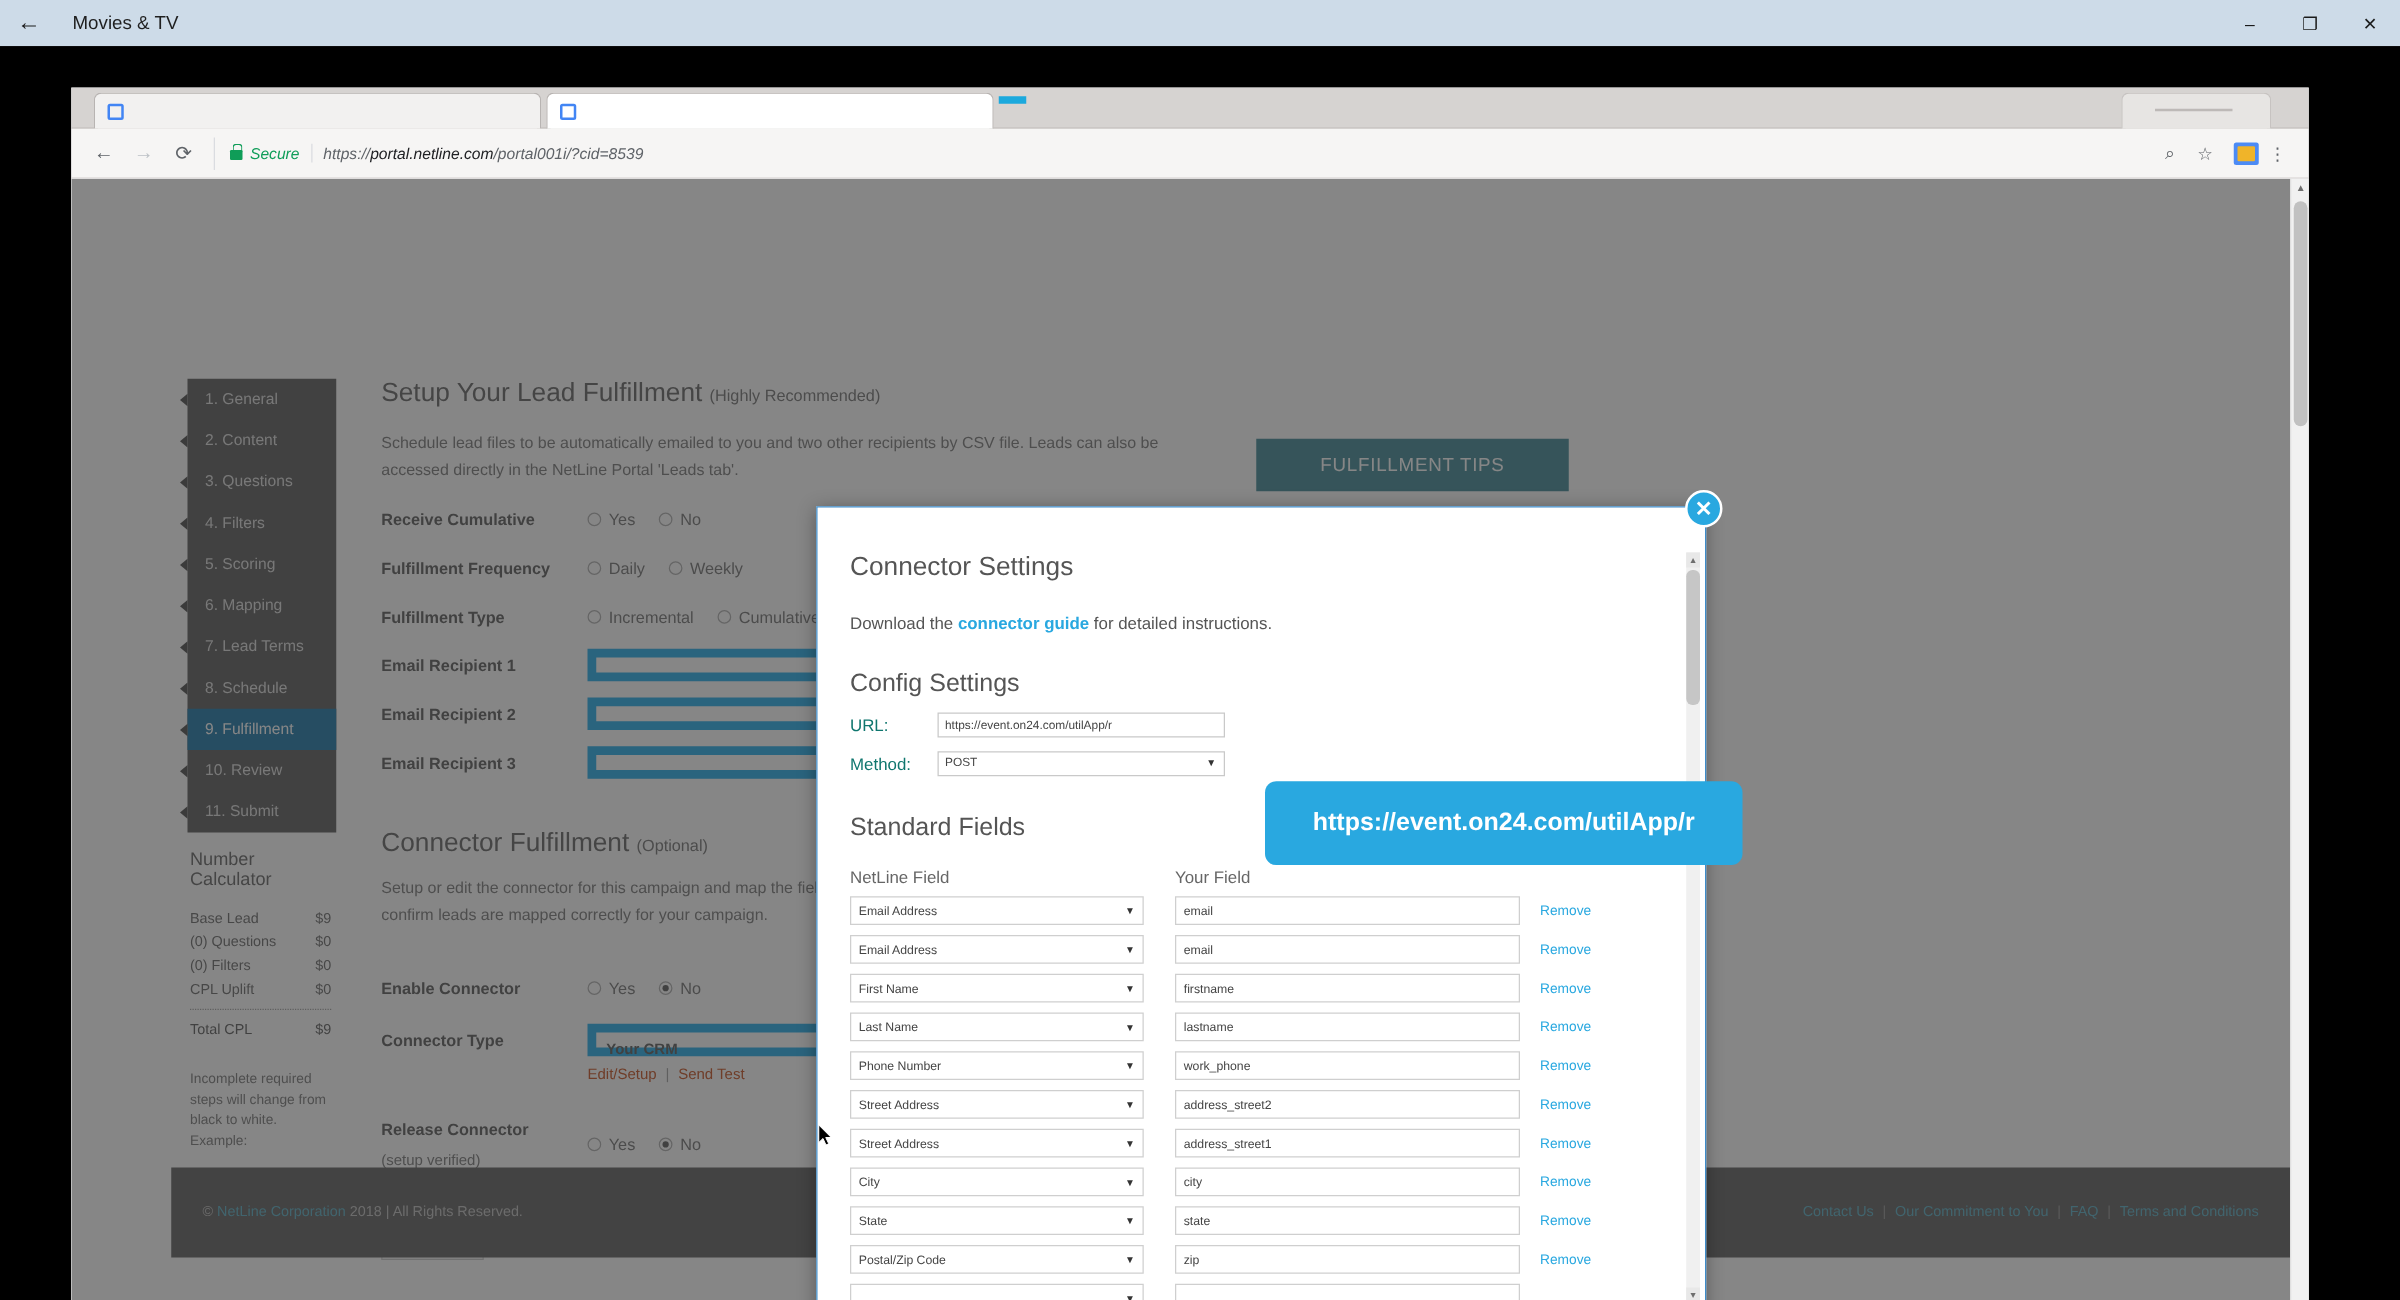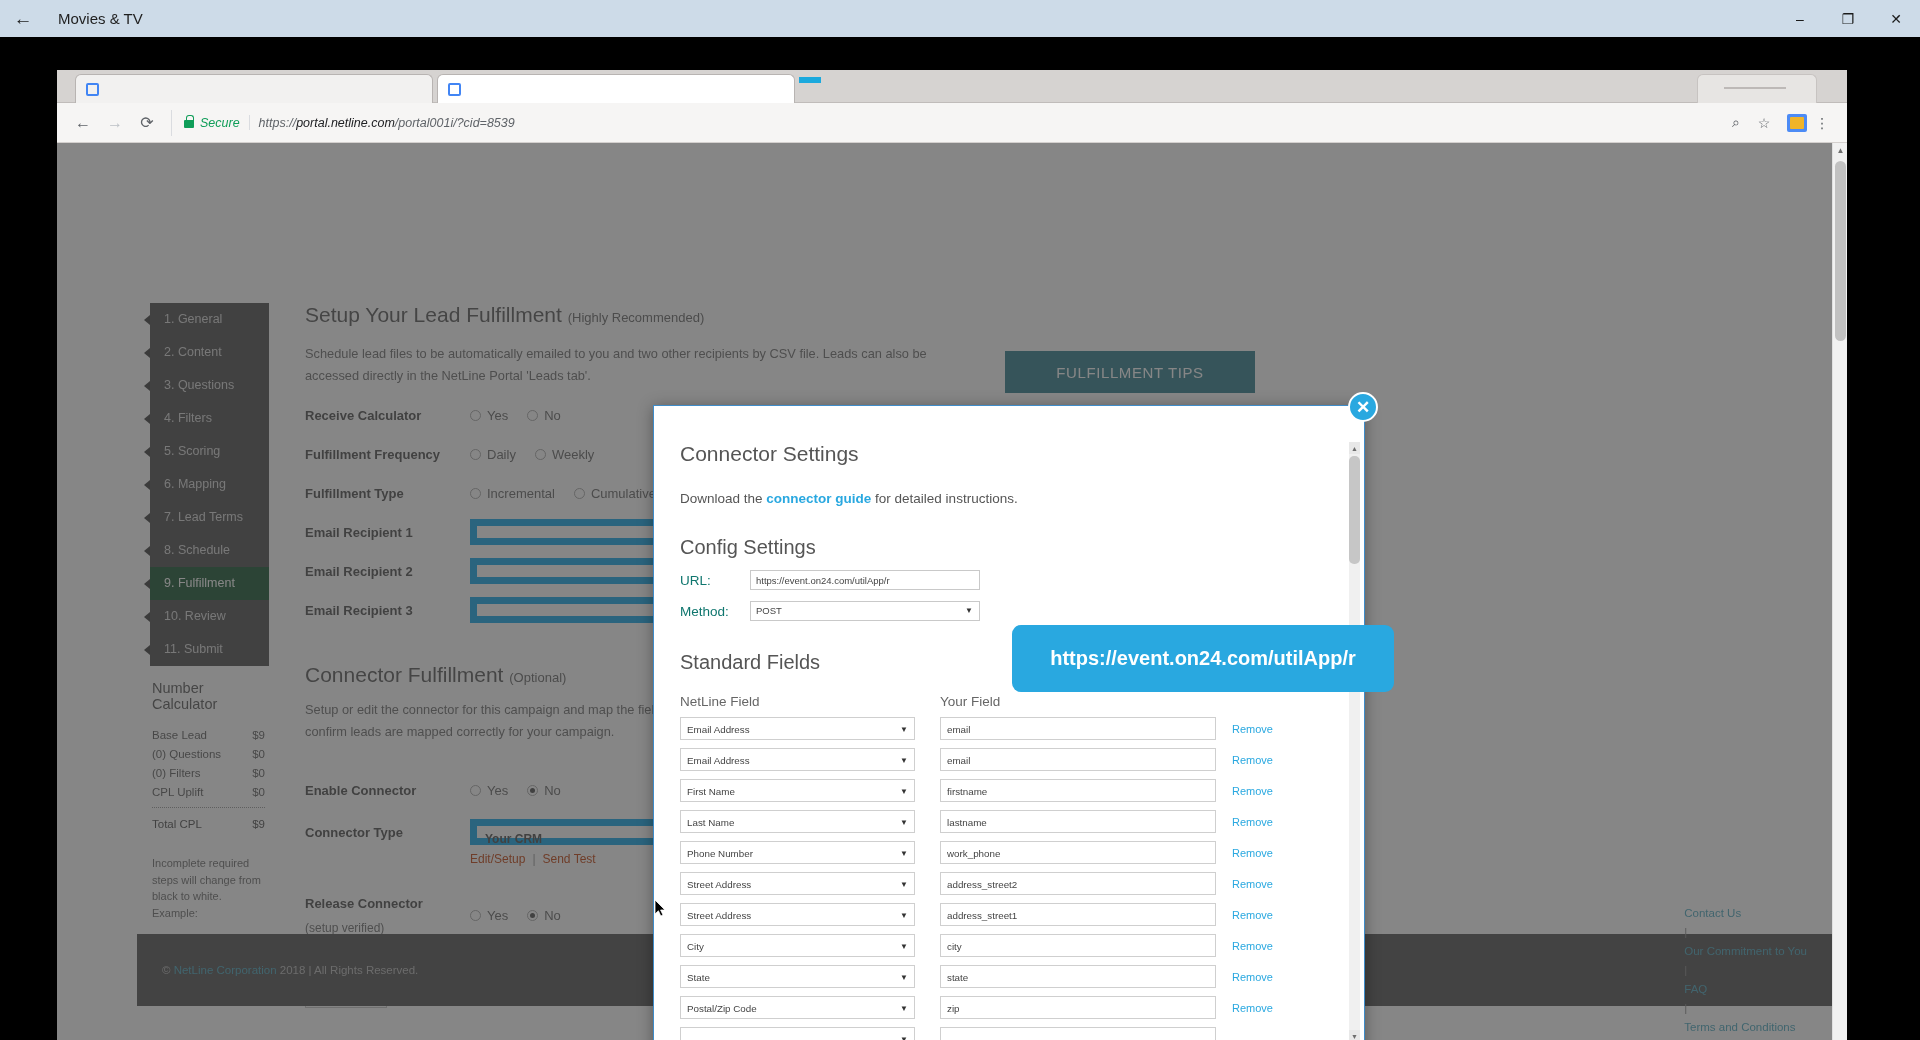--- a/index.html
+++ b/index.html
@@ -152,21 +152,21 @@
 
   #sidebar {
     position: absolute; left: 93px; top: 160px; width: 119px;
   }
   #step-list { background: #4a4a4a; }
   .step-item {
     position: relative; height: 33px; line-height: 33px;
     padding-left: 14px; font-size: 12.5px; color: #d9d9d9;
     cursor: pointer; white-space: nowrap;
   }
-  .step-item.active { background: #14532d; color: #fff; }
+  .step-item.active { background: #0369a1; color: #fff; }
   .step-item::before {
     content: ""; position: absolute; left: -6px; top: 12px;
     border-top: 5px solid transparent; border-bottom: 5px solid transparent;
     border-right: 6px solid #3c3c3c;
   }
   #pricing {
     margin-top: 14px; padding-left: 2px;
   }
   #pricing-title { font-size: 14.5px; color: #555; margin-bottom: 13px; }
   .price-row {
@@ -230,21 +230,21 @@
     display: flex; align-items: center; justify-content: center; cursor: pointer;
   }
 
   
   #page-footer {
     position: absolute; left: 80px; bottom: 50px; width: 1695px; height: 72px;
     background: #4f4f4f; display: flex; align-items: center;
     padding: 0 25px; font-size: 11.5px; color: #b9b9b9;
   }
   #footer-left .brand { color: #4aa7bf; }
-  #footer-right { margin-left: auto; display: flex; gap: 7px; flex-direction: column; }
+  #footer-right { margin-left: auto; display: flex; gap: 7px; }
   #footer-right a { color: #4aa7bf; text-decoration: none; cursor: pointer; }
   #footer-right .divider { color: #8a8a8a; }
 
   
   #modal {
     position: absolute; left: 596px; top: 262px; width: 712px; height: 662px;
     background: #fff; border: 1px solid #3f8cc9; z-index: 60;
     box-shadow: 0 2px 14px rgba(0,0,0,.35);
   }
   #modal-close {
@@ -418,21 +418,21 @@
         <div id="main-col">
           <div class="sec-title">
             <span>Setup Your Lead Fulfillment</span>
             <span class="sub">(Highly Recommended)</span>
           </div>
           <div class="sec-desc">Schedule lead files to be automatically emailed to you and two other recipients by CSV file. Leads can also be accessed directly in the NetLine Portal 'Leads tab'.</div>
 
           <div id="fulfillment-tips">FULFILLMENT TIPS</div>
 
           <div class="form-row">
-            <div class="form-label">Receive Calculator</div>
+            <div class="form-label">Receive Cumulative</div>
             <div class="radio-group">
               <label class="radio-opt">
                   <span class="radio-dot"></span>
                   <span>Yes</span>
                 </label>
               <label class="radio-opt">
                   <span class="radio-dot"></span>
                   <span>No</span>
                 </label>
             </div>

